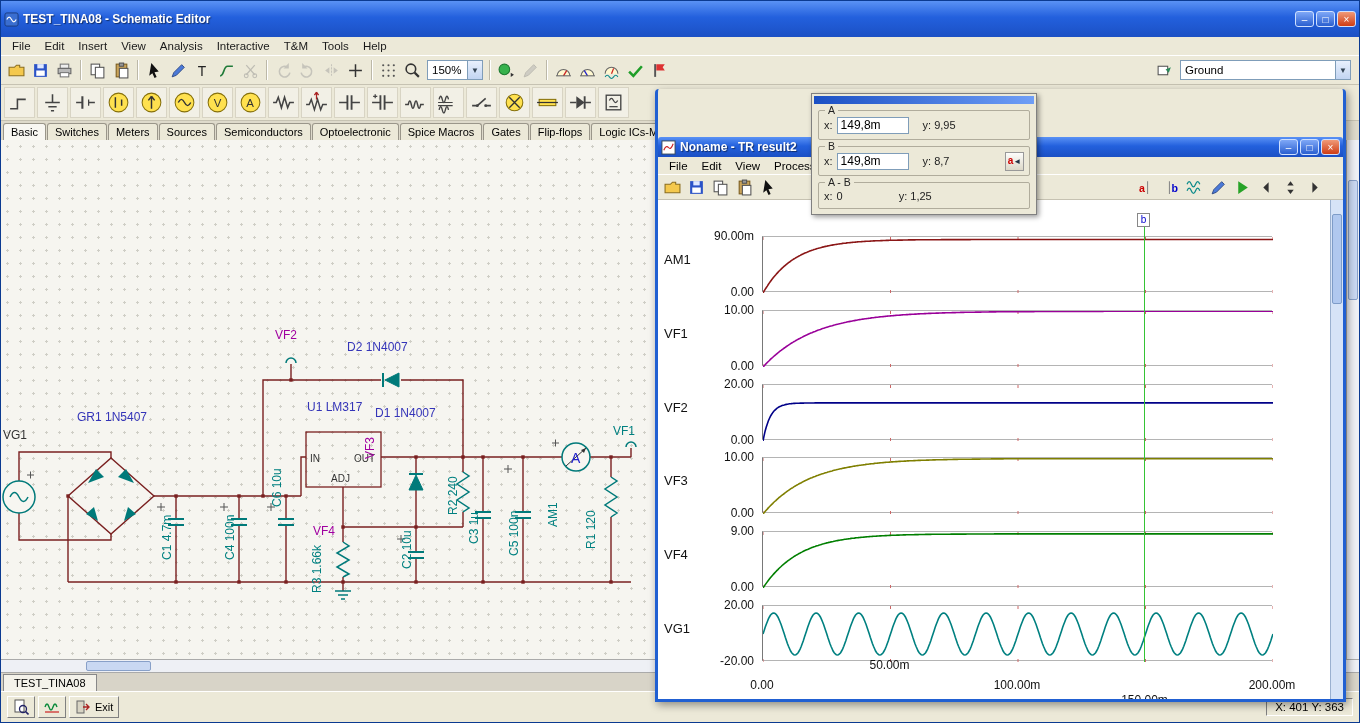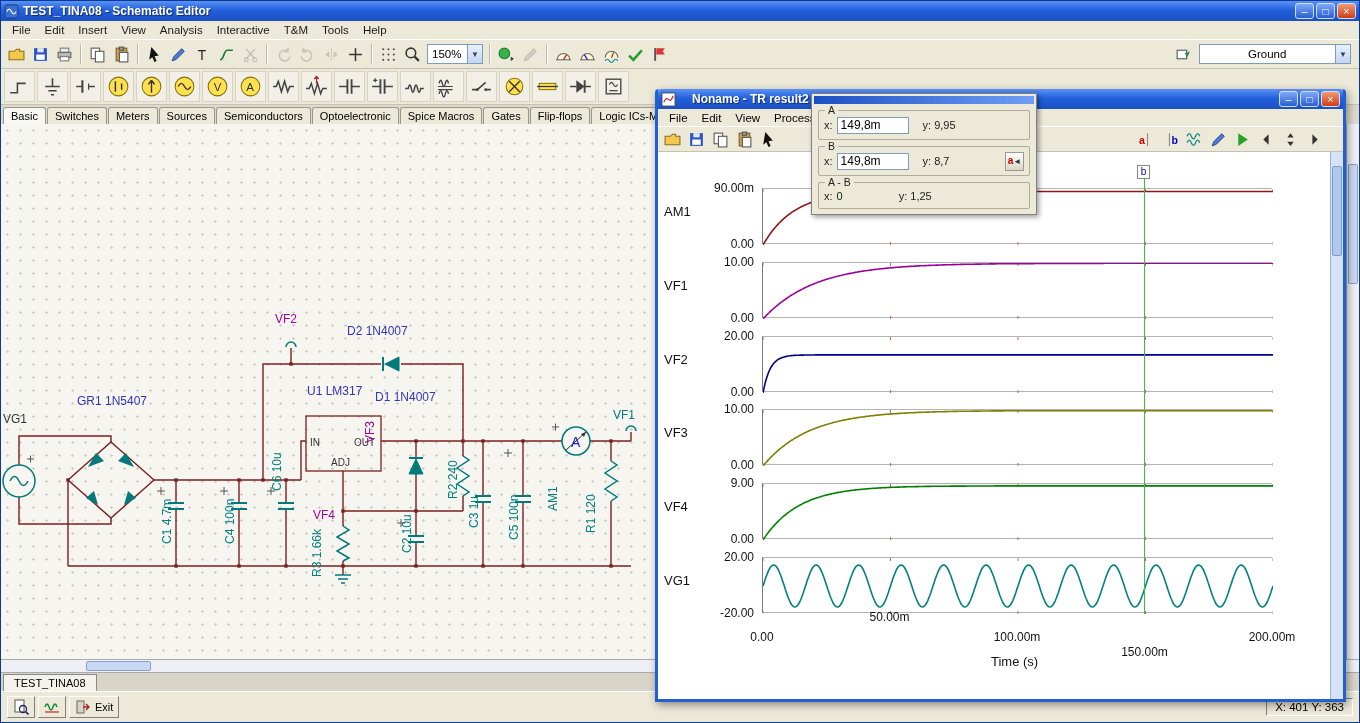--- a/index.html
+++ b/index.html
@@ -1,37 +1,37 @@
 <!DOCTYPE html>
 <html><head>
 <meta charset="utf-8">
 <style>
 *{margin:0;padding:0;box-sizing:border-box;font-family:"Liberation Sans",sans-serif;}
 html,body{width:1360px;height:723px;overflow:hidden;background:#ece9d8;}
 .app{position:relative;width:1360px;height:723px;display:flex;flex-direction:column;border:1px solid #0b3a91;background:#ece9d8;}
 
-.titlebar{height:20px;flex:0 0 auto;background:linear-gradient(180deg,#5a92f5 0%,#2360dd 45%,#1b50c4 100%);display:flex;align-items:center;padding:0 3px;gap:4px;}
+.titlebar{height:36px;flex:0 0 auto;background:linear-gradient(180deg,#5a92f5 0%,#2360dd 45%,#1b50c4 100%);display:flex;align-items:center;padding:0 3px;gap:4px;}
 .title-icon svg{width:15px;height:15px;display:block;}
 .title-text{color:#fff;font-weight:bold;font-size:12px;text-shadow:1px 1px 1px rgba(0,0,0,.5);flex:1;white-space:nowrap;overflow:hidden;}
 .wbtns{display:flex;gap:2px;}
 .wbtn{width:19px;height:16px;border-radius:3px;border:1px solid #cfe0ff;background:linear-gradient(180deg,#7fa8f7,#2a5fd0);color:#fff;font-size:10px;line-height:13px;text-align:center;padding:0;cursor:default;}
 .wbtn.close{background:linear-gradient(180deg,#f09a78,#ce3c14);}
 
 .menubar{height:18px;flex:0 0 auto;display:flex;align-items:center;padding-left:4px;font-size:11.5px;color:#1a1a1a;background:#ece9d8;}
 .menu-item{padding:2px 7px;white-space:nowrap;}
 
 .toolbar{height:30px;flex:0 0 auto;display:flex;align-items:center;border-top:1px solid #fff;border-bottom:1px solid #c6c2b2;padding:0 4px;}
 .tb-icons{display:flex;align-items:center;gap:1px;flex:1;}
 .tb-btn{width:23px;height:23px;border:1px solid transparent;background:transparent;padding:2px;cursor:default;}
 .tb-btn svg{width:17px;height:17px;display:block;margin:auto;}
 .tb-btn.dis{opacity:.45;}
 .tb-sep{width:2px;height:20px;border-left:1px solid #bcb8a8;border-right:1px solid #fff;margin:0 3px;}
 .combo{display:flex;align-items:center;background:#fff;border:1px solid #7f9db9;height:20px;font-size:11.5px;}
 .zoom-combo{width:56px;margin:0 2px;}
-.ground-combo{width:152px;padding-left:44px;}
+.ground-combo{width:171px;}
 .combo-text{flex:1;padding:0 4px;white-space:nowrap;}
 .combo-btn{width:15px;height:100%;background:linear-gradient(#e8f0fc,#c2d5f2);border-left:1px solid #7f9db9;font-size:8px;display:flex;align-items:center;justify-content:center;color:#345;}
 .tb-right{display:flex;align-items:center;gap:4px;padding-right:4px;}
 
 .palette{height:36px;flex:0 0 auto;display:flex;align-items:center;padding:0 3px;gap:2px;border-bottom:1px solid #c6c2b2;background:#ece9d8;}
 .pal-btn{width:31px;height:31px;border:1px solid #d8d4c4;background:#f2f0e6;padding:2px;cursor:default;}
 .pal-btn svg{width:25px;height:25px;display:block;margin:auto;}
 
 .ctabs{height:19px;flex:0 0 auto;display:flex;align-items:flex-end;padding-left:2px;background:#dedacb;white-space:nowrap;overflow:hidden;}
 .ctab{font-size:11px;padding:2px 7px;border:1px solid #9a968a;border-bottom:none;border-radius:3px 3px 0 0;background:#ece9d8;margin-right:1px;}
@@ -44,21 +44,21 @@
 .hscroll{height:13px;flex:0 0 auto;background:#eef0f5;border-top:1px solid #aaa;position:relative;}
 .hthumb{position:absolute;left:85px;top:1px;width:65px;height:10px;background:#c9d8f2;border:1px solid #88a0c8;border-radius:2px;}
 .doctab-row{height:19px;flex:0 0 auto;background:#d8d4c8;display:flex;align-items:flex-end;padding-left:2px;border-top:1px solid #aaa;}
 .doctab{background:#f4f2ea;border:1px solid #888;border-bottom:none;font-size:11px;padding:2px 10px;}
 .bottombar{height:31px;flex:0 0 auto;display:flex;align-items:center;padding:2px 6px;gap:3px;background:#ece9d8;border-top:1px solid #fff;}
 .bb-btn{height:22px;border:1px solid;border-color:#fff #808080 #808080 #fff;background:#ece9d8;display:flex;align-items:center;gap:4px;font-size:11px;padding:0 5px;cursor:default;}
 .bb-btn svg{width:16px;height:16px;}
 .statusxy{margin-left:auto;font-size:11.5px;padding:2px 8px;border:1px solid;border-color:#808080 #fff #fff #808080;}
 
 .dwin{position:absolute;left:654px;top:88px;width:691px;height:613px;z-index:10;border:3px solid #2160d2;border-top:none;background:#ece9d8;display:flex;flex-direction:column;box-shadow:2px 3px 8px rgba(0,0,0,.4);border-radius:4px 4px 0 0;}
-.dtitle{height:20px;flex:0 0 auto;background:linear-gradient(180deg,#5a92f5 0%,#2360dd 45%,#1b50c4 100%);display:flex;align-items:center;padding:0 3px;gap:16px;border-radius:3px 3px 0 0;}
+.dtitle{height:20px;flex:0 0 auto;background:linear-gradient(180deg,#5a92f5 0%,#2360dd 45%,#1b50c4 100%);display:flex;align-items:center;padding:0 3px;gap:4px;border-radius:3px 3px 0 0;margin-top:48px;}
 .dmenubar{height:17px;flex:0 0 auto;display:flex;align-items:center;padding-left:4px;font-size:11.5px;background:#ece9d8;}
 .dtoolbar{height:26px;flex:0 0 auto;display:flex;align-items:center;padding:0 3px;border-top:1px solid #fff;border-bottom:1px solid #c6c2b2;}
 .dtb-right{margin-left:auto;display:flex;align-items:center;gap:1px;padding-right:14px;}
 .dtb-left{display:flex;align-items:center;gap:1px;}
 .dclient{flex:1;position:relative;background:#fff;overflow:hidden;}
 .dtabs{height:19px;flex:0 0 auto;background:#ece9d8;display:flex;align-items:flex-end;padding-left:4px;border-top:1px solid #aaa;}
 .rtab{font-size:11px;padding:2px 8px;border:1px solid #9a968a;border-bottom:none;border-radius:3px 3px 0 0;background:#e2dfd0;margin-right:1px;}
 .rtab.active{background:#f8f7f2;}
 
 .strip{position:absolute;border-top:1px solid #b4b4b4;border-bottom:1px solid #b4b4b4;border-left:1px solid #787878;}

